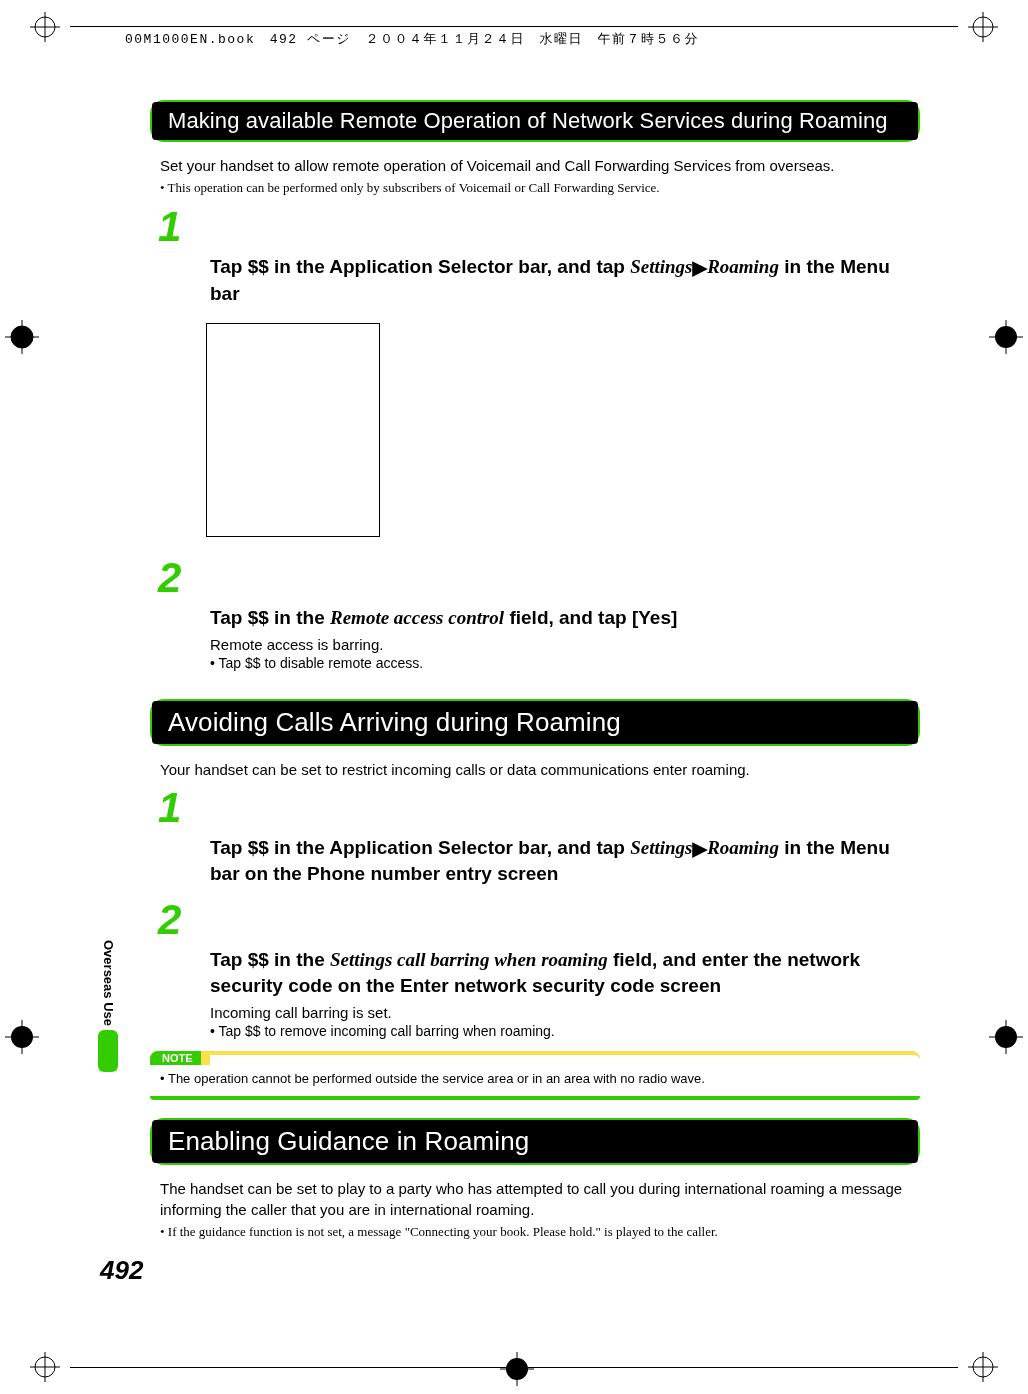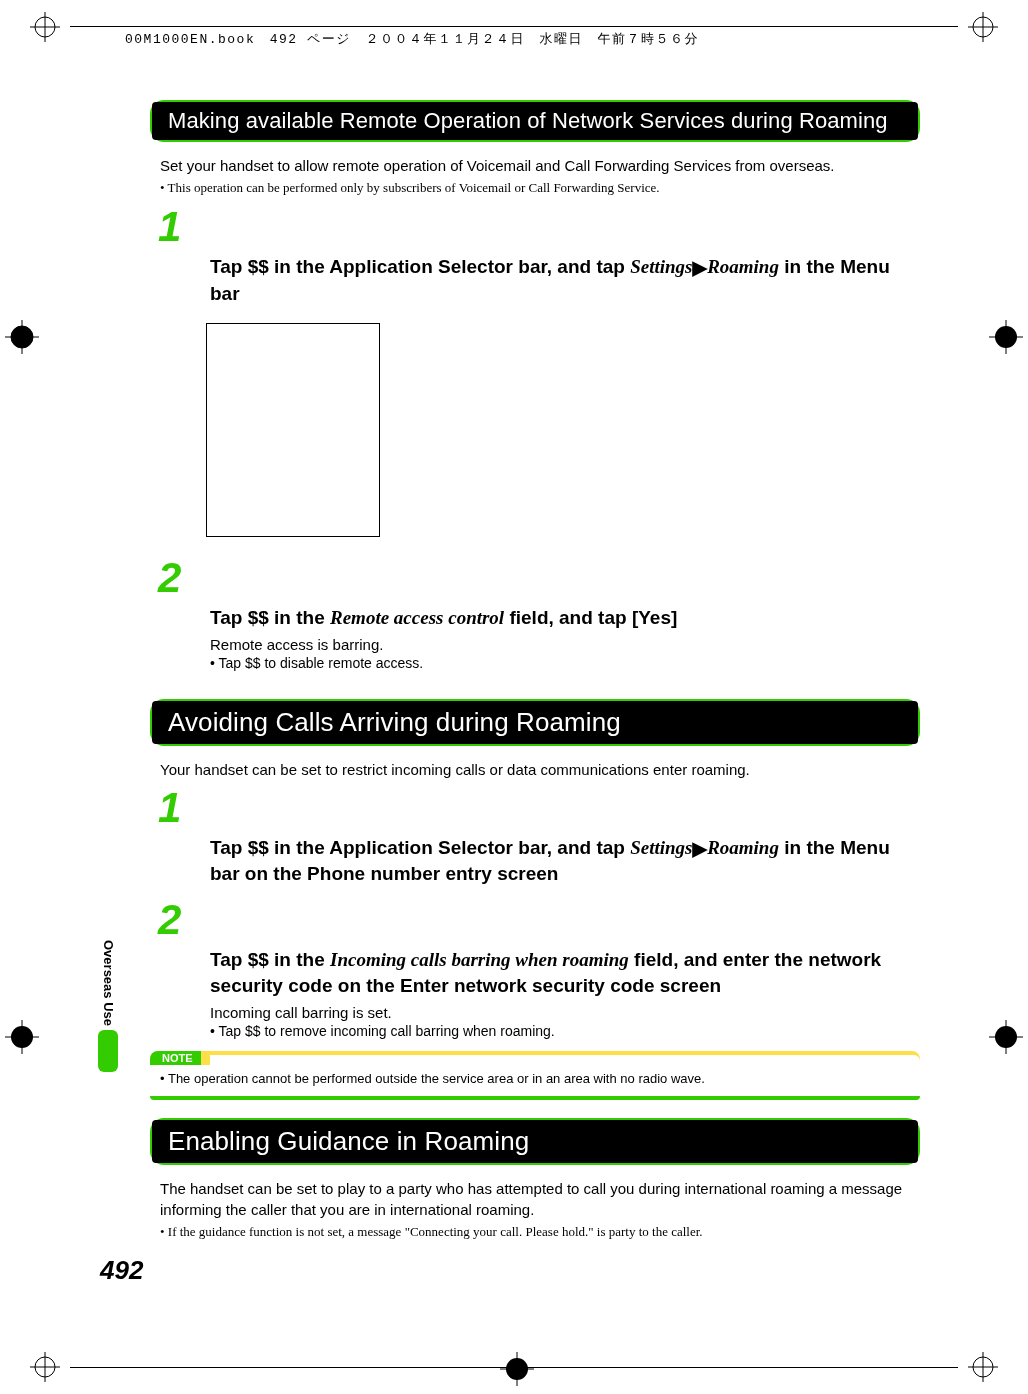--- a/index.html
+++ b/index.html
@@ -280,36 +280,36 @@
       <div class="step-title">
         <span>Tap $$ in the Application Selector bar, and tap </span><span class="serif-italic">Settings</span><span class="arrow"> ▶ </span><span class="serif-italic">Roaming</span><span> in the Menu bar on the Phone number entry screen</span>
       </div>
     </div>
   </div>
 
   <div class="step">
     <div class="step-num">2</div>
     <div class="step-body">
       <div class="step-title">
-        <span>Tap $$ in the </span><span class="serif-italic">Incoming calls barring when roaming</span><span> field, and enter the network security code on the Enter network security code screen</span>
+        <span>Tap $$ in the </span><span class="serif-italic">Settings call barring when roaming</span><span> field, and enter the network security code on the Enter network security code screen</span>
       </div>
       <div class="step-sub">Incoming call barring is set.</div>
       <div class="step-bullet">Tap $$ to remove incoming call barring when roaming.</div>
     </div>
   </div>
 
   <div class="note-block">
     <div class="note-bar-top">
       <div class="note-label">NOTE</div>
     </div>
     <div class="note-body">
       <div class="bullet-line">The operation cannot be performed outside the service area or in an area with no radio wave.</div>
     </div>
     <div class="note-bar-bottom"></div>
   </div>
 
   <div class="section-heading sub">
     <div class="section-heading-inner">Enabling Guidance in Roaming</div>
   </div>
   <div class="body-text">The handset can be set to play to a party who has attempted to call you during international roaming a message informing the caller that you are in international roaming.</div>
-  <div class="bullet">If the guidance function is not set, a message "Connecting your call. Please hold." is party to the caller.</div>
+  <div class="bullet">If the guidance function is not set, a message "Connecting your book. Please hold." is played to the caller.</div>
 
 </div>
 
 </body></html>

